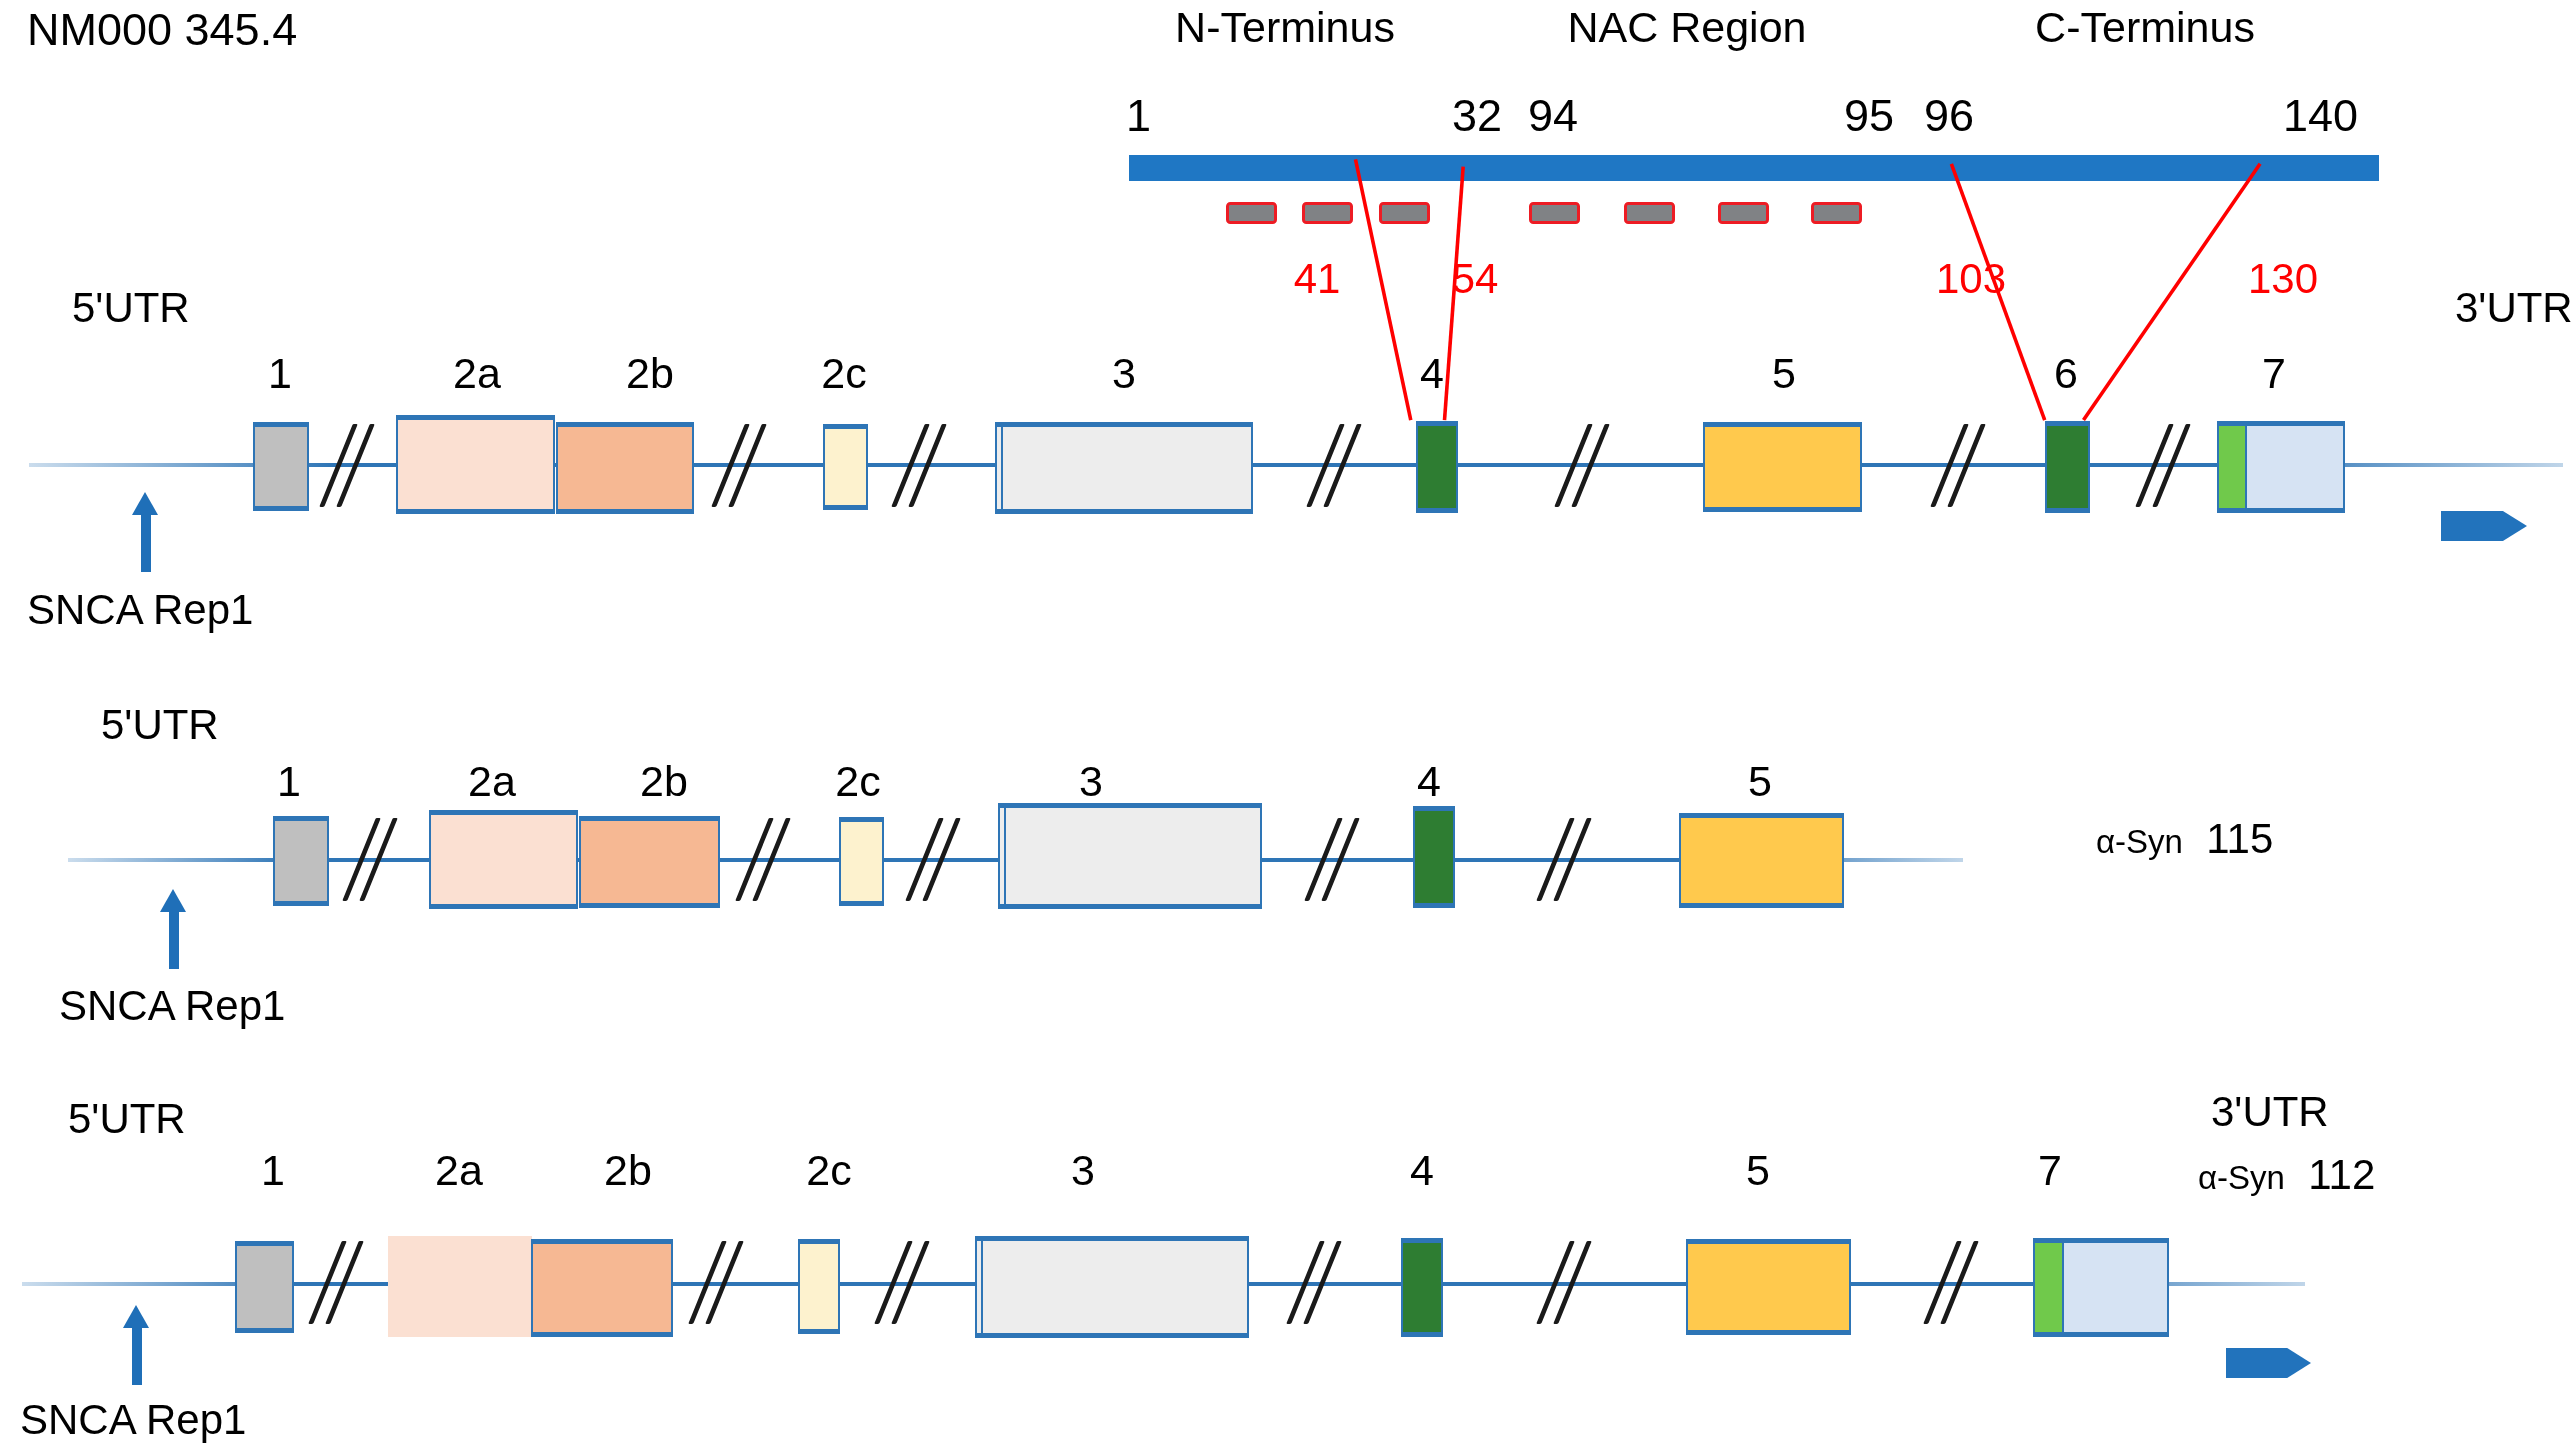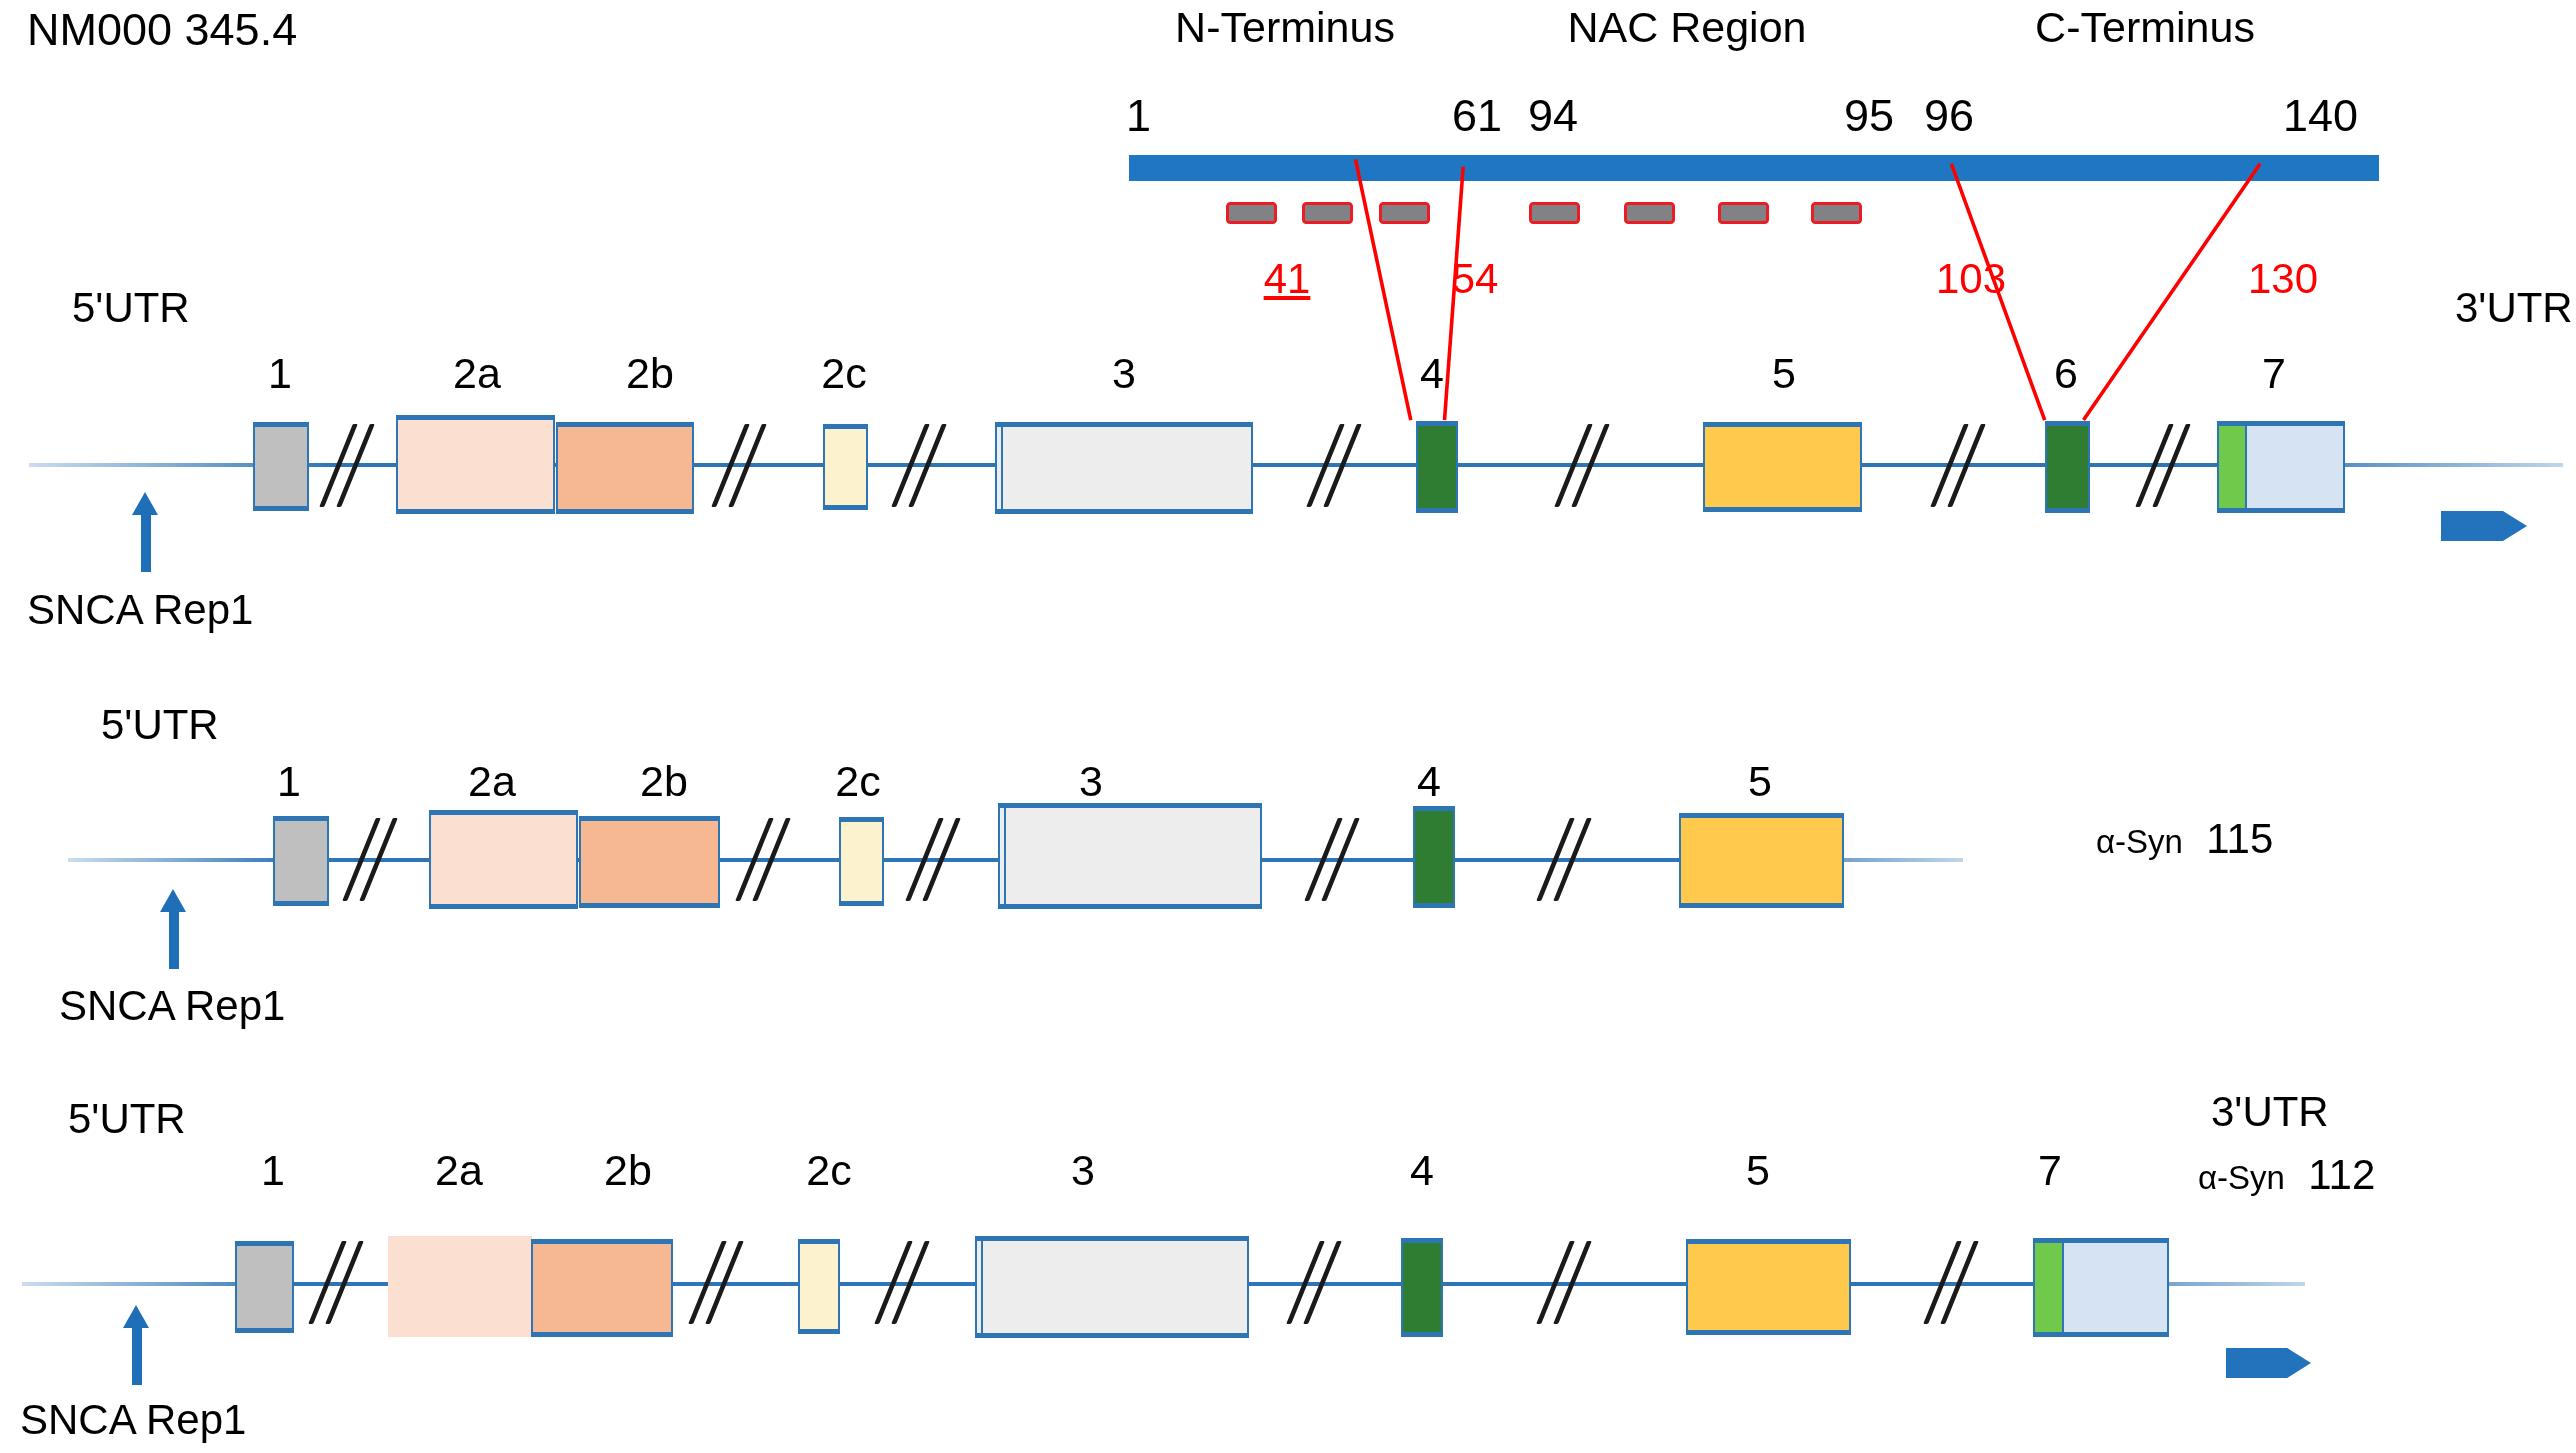--- a/index.html
+++ b/index.html
@@ -140,39 +140,39 @@
 
 <div id="stage">
 
   <div class="txt t-title" style="left:27px; top:7.2px;">NM000 345.4</div>
 
   <div class="txt t-domain center" style="left:1285px; top:5.7px;">N-Terminus</div>
   <div class="txt t-domain center" style="left:1687px; top:5.7px;">NAC Region</div>
   <div class="txt t-domain center" style="left:2114px; top:5.7px;margin-left:31px;">C-Terminus</div>
 
   <div class="txt t-pos" style="left:1126px; top:93px;">1</div>
-  <div class="txt t-pos" style="left:1452px; top:93px;">61</div>
+  <div class="txt t-pos" style="left:1452px; top:93px;">32</div>
   <div class="txt t-pos" style="left:1528px; top:93px;">94</div>
   <div class="txt t-pos" style="left:1844px; top:93px;">95</div>
   <div class="txt t-pos" style="left:1924px; top:93px;">96</div>
   <div class="txt t-pos" style="left:2283px; top:93px;">140</div>
 
   <div class="dbar" style="left:1129px; top:155px; width:416px;"></div>
   <div class="dbar" style="left:1528px; top:155px; width:424px;"></div>
   <div class="dbar" style="left:1930px; top:155px; width:449px;"></div>
 
   <div class="dash" style="left:1226px; top:202px; width:45px;"></div>
   <div class="dash" style="left:1302px; top:202px; width:45px;"></div>
   <div class="dash" style="left:1379px; top:202px; width:45px;"></div>
   <div class="dash" style="left:1529px; top:202px; width:45px;"></div>
   <div class="dash" style="left:1624px; top:202px; width:45px;"></div>
   <div class="dash" style="left:1718px; top:202px; width:45px;"></div>
   <div class="dash" style="left:1811px; top:202px; width:45px;"></div>
 
-  <div class="txt t-mut center" style="left:1287px; top:258px;text-decoration:underline;">41</div>
+  <div class="txt t-mut center" style="left:1317px; top:258px;">41</div>
   <div class="txt t-mut center" style="left:1475px; top:258px;">54</div>
   <div class="txt t-mut center" style="left:1971px; top:258px;">103</div>
   <div class="txt t-mut center" style="left:2283px; top:258px;">130</div>
 
   <svg id="leader" width="2576" height="1454" viewBox="0 0 3588 2025">
     <g stroke="#FF0000" stroke-width="5" fill="none">
 
       <line x1="1888" y1="222" x2="1965" y2="585"></line>
 
       <line x1="2038" y1="232" x2="2012" y2="585"></line>

